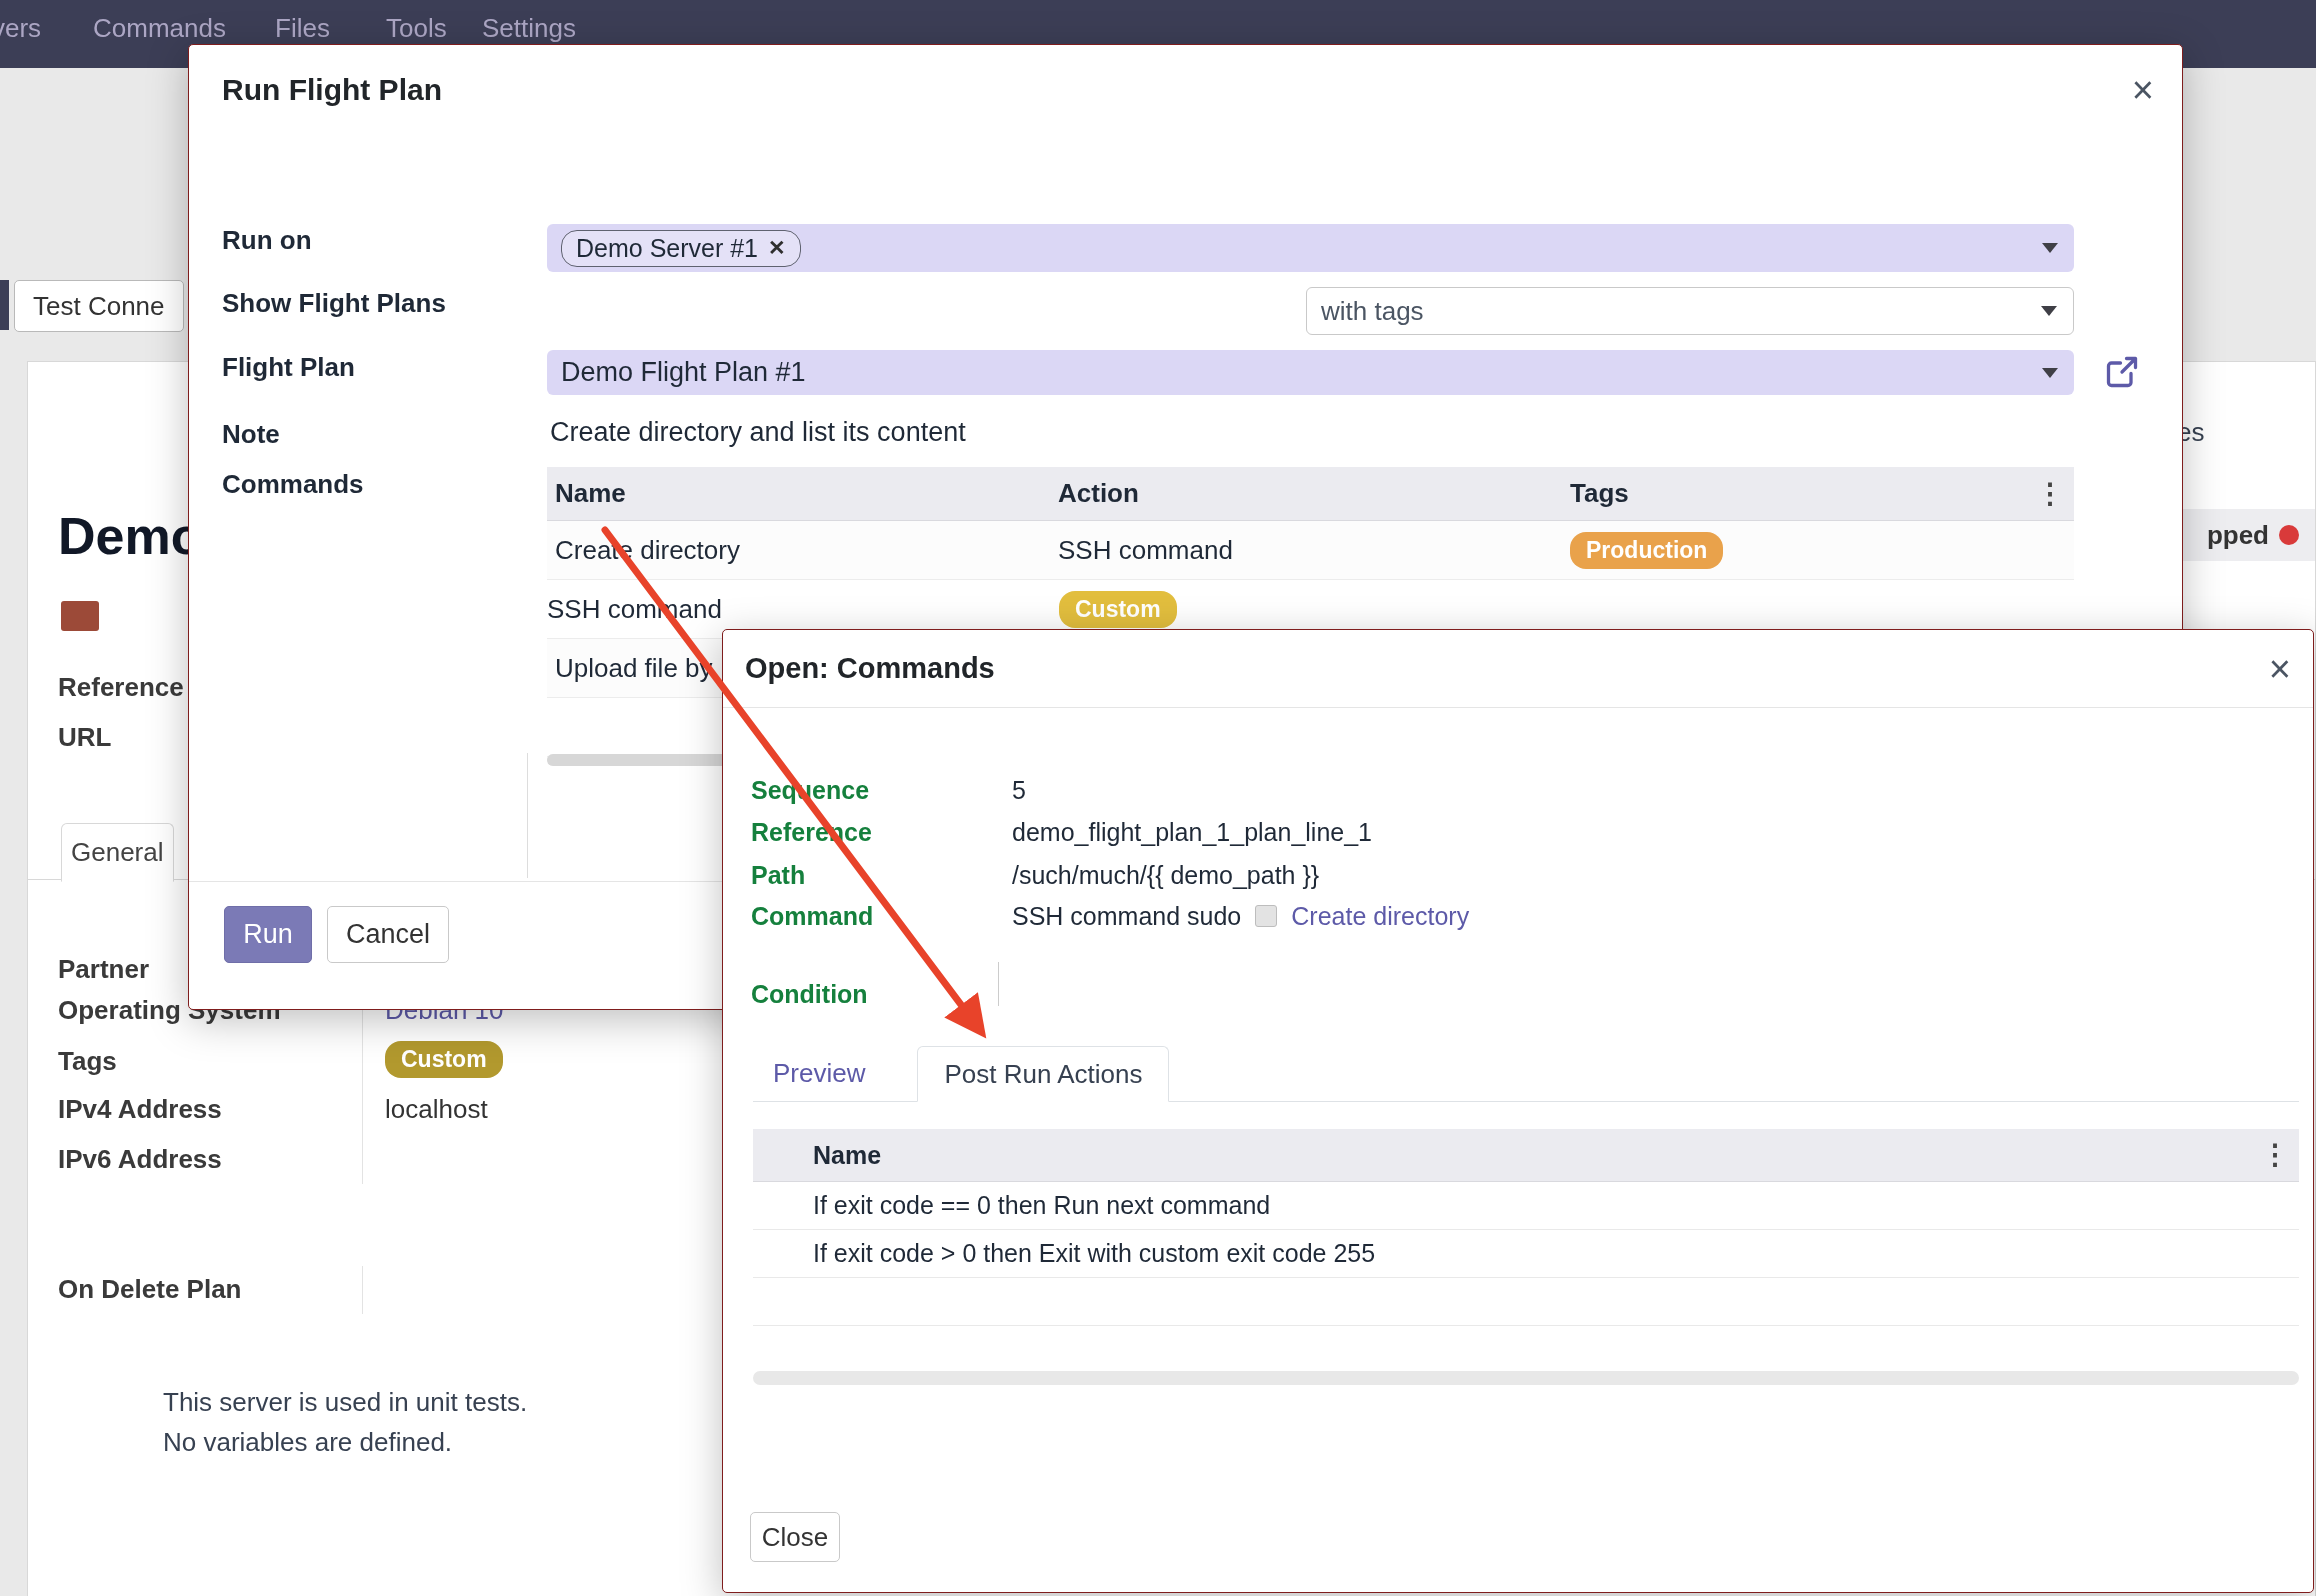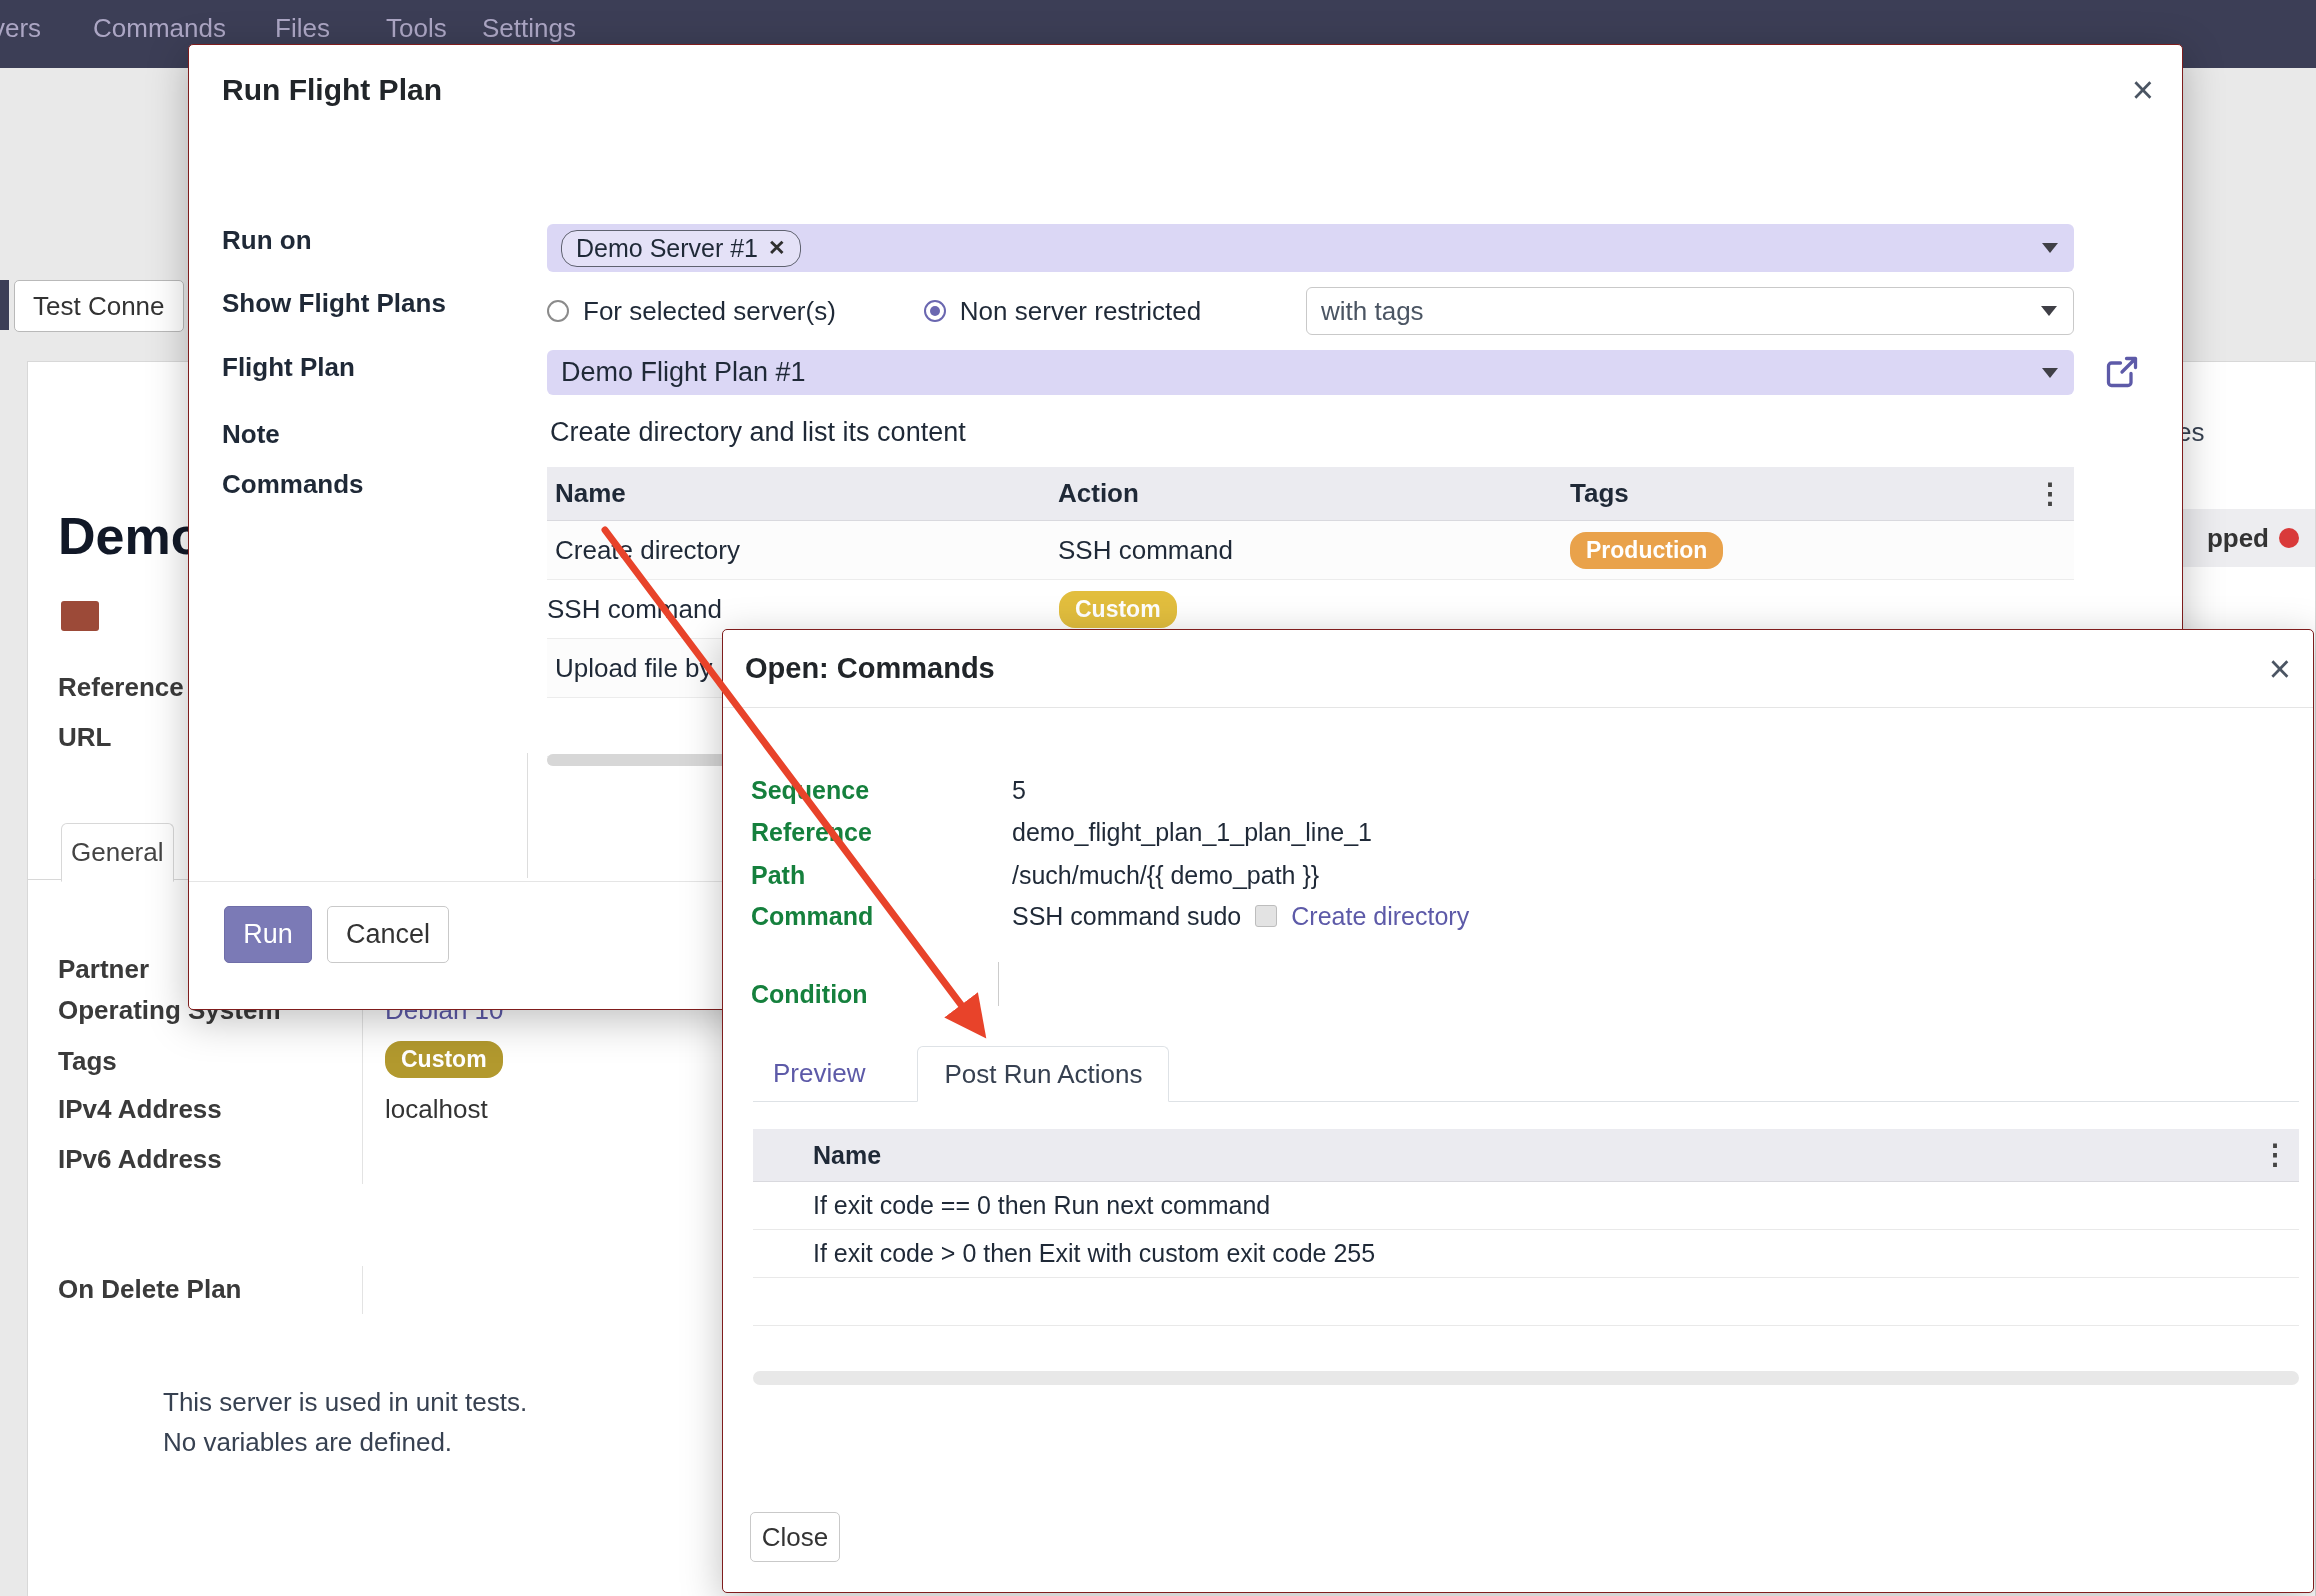--- a/index.html
+++ b/index.html
@@ -25,21 +25,21 @@
   .tab-general{position:absolute;left:33px;top:461px;height:57px;padding:0 9px;background:#fff;
                border:1px solid #d8d8d8;border-bottom:1px solid #fff;border-radius:6px 6px 0 0;
                font-size:26px;color:#444;display:flex;align-items:center;z-index:2;}
   .tab-line{position:absolute;left:0;top:517px;width:2287px;height:0;border-top:1px solid #d8d8d8;}
   .vsep{position:absolute;left:334px;width:0;border-left:1px solid #e3e3e3;}
   .badge{display:inline-flex;align-items:center;color:#fff;font-size:23px;font-weight:bold;
          padding:5px 16px;border-radius:16px;white-space:nowrap;}
   .badge-custom-dark{background:#b2992e;}
   .note-line{position:absolute;left:135px;font-size:26px;color:#374151;white-space:nowrap;}
   .frag-es{position:absolute;left:2149px;top:55px;font-size:26px;color:#374151;}
-  .status-box{position:absolute;left:2107px;top:147px;width:180px;height:58px;background:#ededf0;
+  .status-box{position:absolute;left:2107px;top:147px;width:180px;height:52px;background:#ededf0;
               border-radius:8px 0 0 8px;display:flex;align-items:center;justify-content:flex-end;
               gap:10px;padding-right:16px;box-sizing:border-box;font-size:26px;font-weight:bold;color:#333;}
   .dot-red{width:20px;height:20px;border-radius:50%;background:#d93a3a;flex:0 0 auto;}
 
   
   .modal{position:absolute;background:#fff;border:1px solid #7f1d1d;border-radius:5px;
          box-shadow:0 10px 40px rgba(0,0,0,.25);}
   .modal1{left:188px;top:44px;width:1993px;height:964px;z-index:10;}
   .modal2{left:722px;top:629px;width:1590px;height:962px;z-index:20;}
   .modal-title{position:absolute;font-weight:bold;color:#212529;white-space:nowrap;}
@@ -178,26 +178,20 @@
     <div class="m1-label" style="top:424px">Commands</div>
 
     <div class="tagfield">
       <span class="chip">
         <span>Demo Server #1</span>
         <span class="chip-x">✕</span>
       </span>
       <span class="caret"></span>
     </div>
 
-    <div class="radio-row">
-      <span class="radio"></span>
-      <span class="radio-label">For selected server(s)</span>
-      <span class="radio sel" style="margin-left:88px"></span>
-      <span class="radio-label">Non server restricted</span>
-    </div>
     <div class="withtags">
       <span>with tags</span>
       <span class="caret"></span>
     </div>
 
     <div class="fp-select">
       <span>Demo Flight Plan #1</span>
       <span class="caret"></span>
     </div>
     <svg class="ext-icon" viewBox="0 0 24 24">

